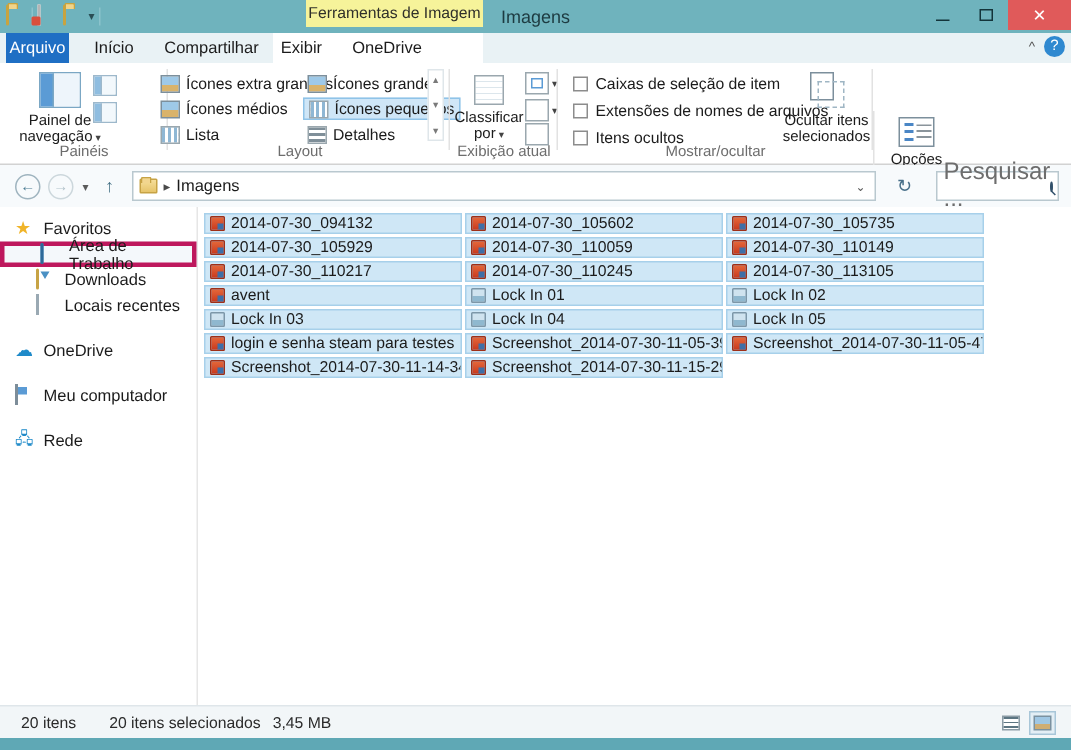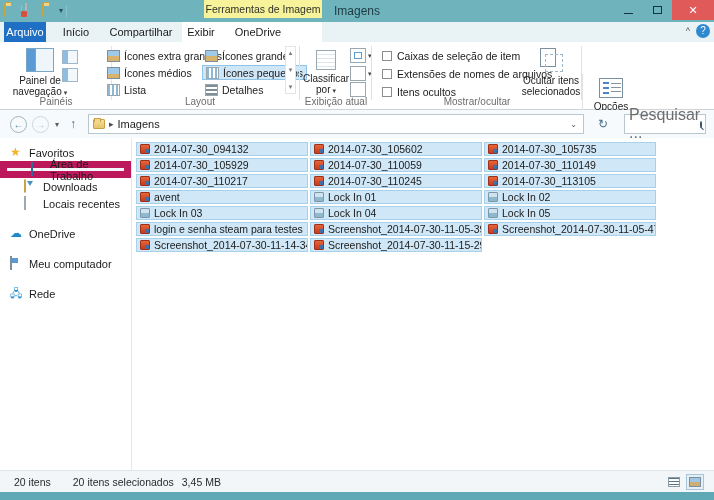--- a/index.html
+++ b/index.html
@@ -138,21 +138,21 @@
   .search-ph { font-size:16px; color:#6d6d6d; flex:1; }
   .mag { width:7px; height:7px; border:1.4px solid #31506a; border-radius:50%; position:relative; }
   .mag:after { content:""; position:absolute; right:-3px; bottom:-3px; width:4px; height:1.4px;
     background:#31506a; transform:rotate(45deg); }
 
   
   .content { position:absolute; left:0; top:138px; width:714px; height:332px; background:#fff; display:flex; }
   .sidebar { width:132px; height:100%; background:#fff; border-right:1px solid #e6e6e6; padding-top:6px; }
   .nav-item { height:17px; display:flex; align-items:center; font-size:11px; padding-left:10px; }
   .nav-item.child { padding-left:24px; }
-  .nav-item.sel { background:#f4f8fb; border:7px solid #be185d; }
+  .nav-item.sel { background:#f4f8fb; border:3px solid #be185d; }
   .nav-gap { height:13px; }
   .ni-ico { width:14px; height:13px; margin-right:5px; flex:0 0 auto; position:relative; }
   .ico-star { color:#f0b429; font-size:12px; line-height:12px; }
   .ico-desk { width:13px; height:10px; background:#4a90c4; border:1px solid #2e6a99; border-radius:1px; }
   .ico-dl { width:12px; height:10px; background:linear-gradient(#f6de9a,#e6c46a); border:1px solid #c7a345; border-radius:1px; position:relative; }
   .ico-dl:after { content:""; position:absolute; left:2px; top:1px; width:0; height:0;
     border-left:3px solid transparent; border-right:3px solid transparent; border-top:5px solid #4a90c4; }
   .ico-recent { width:12px; height:11px; background:#dfe8ee; border:1px solid #9aa9b3; }
   .ico-cloud { color:#1f8ac9; font-size:12px; line-height:12px; }
   .ico-pc { width:13px; height:11px; background:#e8eef3; border:1px solid #7d8d99; position:relative; }

